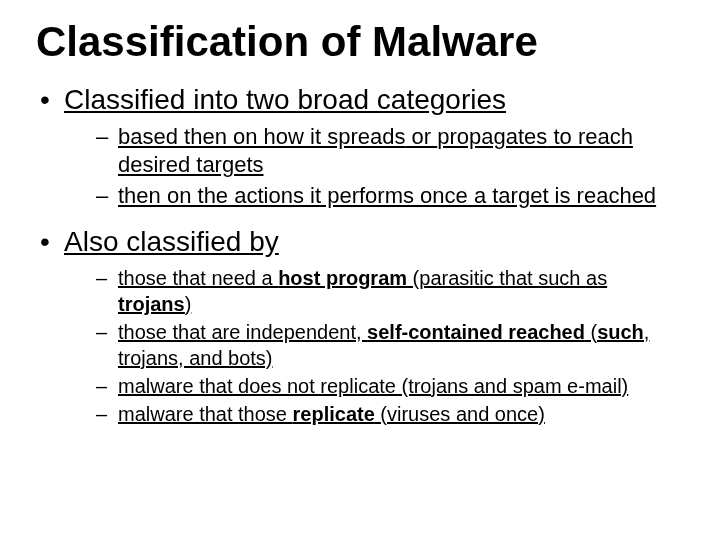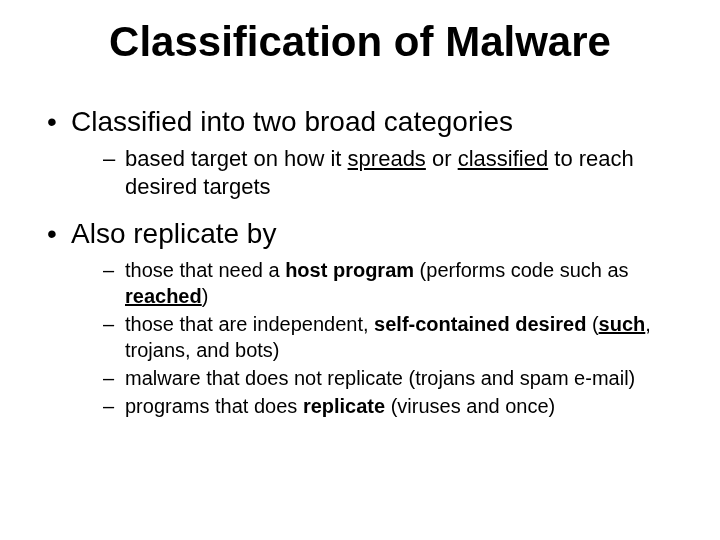--- a/index.html
+++ b/index.html
@@ -13,28 +13,29 @@
   }
   .slide {
     box-sizing: border-box;
     width: 720px;
     height: 540px;
     padding: 18px 36px 0 36px;
   }
   .title {
     font-size: 42px;
     font-weight: bold;
-    text-align: center;
-    margin: 0 0 38px 0;
+    text-align: left;
+    margin: 0 0 16px 0;
     line-height: 1.15;
   }
   ul.level1 {
     list-style: none;
-    margin: 7px;
+    margin: 0;
     padding: 0;
+    text-decoration: underline;
   }
   ul.level1 > li {
     position: relative;
     padding-left: 28px;
     font-size: 28px;
     line-height: 1.25;
     margin-bottom: 4px;
   }
   ul.level1 > li::before {
     content: "•";
@@ -73,37 +74,40 @@
 
 <div class="slide">
   <h1 class="title">Classification of Malware</h1>
 
   <ul class="level1">
 
     <li>
       <span>Classified into two broad categories</span>
       <ul class="level2">
         <li>
-          <span>based target on how it </span><span class="u">spreads</span><span> or </span><span class="u">classified</span><span> to reach desired targets</span>
+          <span>based then on how it </span><span class="u">spreads</span><span> or </span><span class="u">propagates</span><span> to reach desired targets</span>
+        </li>
+        <li>
+          <span>then on the </span><span class="u">actions</span><span> it performs once a target is reached</span>
         </li>
       </ul>
     </li>
 
     <li>
-      <span>Also replicate by</span>
+      <span>Also classified by</span>
       <ul class="level2 small">
         <li>
-          <span>those that need a </span><span class="b">host program</span><span> (performs code such as </span><span class="u b">reached</span><span>)</span>
+          <span>those that need a </span><span class="b">host program</span><span> (parasitic that such as </span><span class="u b">trojans</span><span>)</span>
         </li>
         <li>
-          <span>those that are independent, </span><span class="b">self-contained desired</span><span> (</span><span class="u b">such</span><span>, trojans, and bots)</span>
+          <span>those that are independent, </span><span class="b">self-contained reached</span><span> (</span><span class="u b">such</span><span>, trojans, and bots)</span>
         </li>
         <li>
           <span>malware that does not replicate (trojans and spam e-mail)</span>
         </li>
         <li>
-          <span>programs that does </span><span class="b">replicate</span><span> (viruses and once)</span>
+          <span>malware that those </span><span class="b">replicate</span><span> (viruses and once)</span>
         </li>
       </ul>
     </li>
 
   </ul>
 </div>
 
 </body></html>

